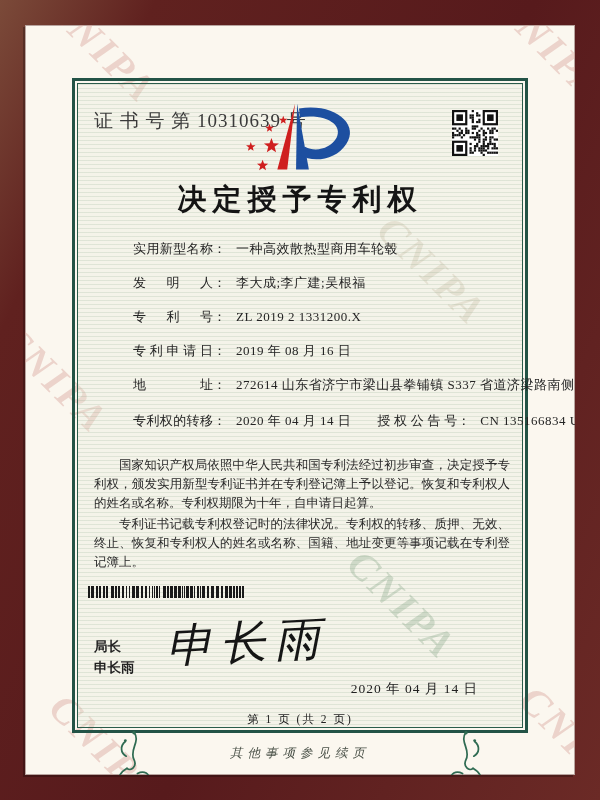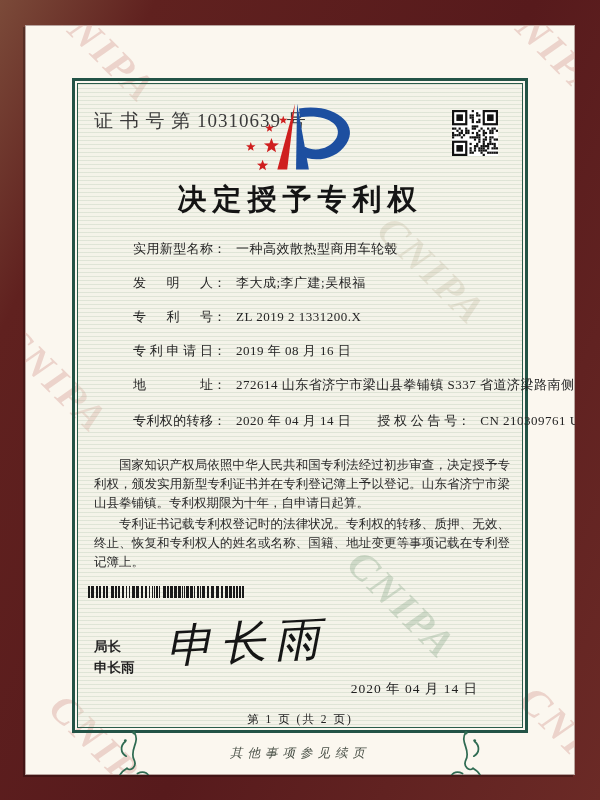--- a/index.html
+++ b/index.html
@@ -215,26 +215,26 @@
 
         <div class="fields" id="fields">
 
         <div class="field-row"><span class="f-label">实用新型名称</span><span class="f-colon">：</span><span class="f-value">一种高效散热型商用车轮毂</span></div>
             <div class="field-row"><span class="f-label">发明人</span><span class="f-colon">：</span><span class="f-value">李大成;李广建;吴根福</span></div>
             <div class="field-row"><span class="f-label">专利号</span><span class="f-colon">：</span><span class="f-value">ZL 2019 2 1331200.X</span></div>
             <div class="field-row"><span class="f-label">专利申请日</span><span class="f-colon">：</span><span class="f-value">2019 年 08 月 16 日</span></div>
             <div class="field-row"><span class="f-label">地址</span><span class="f-colon">：</span><span class="f-value">272614 山东省济宁市梁山县拳铺镇 S337 省道济梁路南侧</span></div>
             <div class="field-row grant-row">
               <span><span class="f-label">专利权的转移</span><span class="f-colon">：</span><span class="f-value">2020 年 04 月 14 日</span></span>
-              <span class="grant-group2"><span class="f-label">授权公告号</span><span class="f-colon">：</span><span class="f-value">CN 210309761 U</span></span>
+              <span class="grant-group2"><span class="f-label">授权公告号</span><span class="f-colon">：</span><span class="f-value">CN 135166834 U</span></span>
             </div>
           </div>
 
         <div class="paras">
-          <p>国家知识产权局依照中华人民共和国专利法经过初步审查，决定授予专利权，颁发实用新型专利证书并在专利登记簿上予以登记。山东省济宁市梁山县拳铺镇。专利权期限为十年，自申请日起算。</p>
+          <p>国家知识产权局依照中华人民共和国专利法经过初步审查，决定授予专利权，颁发实用新型专利证书并在专利登记簿上予以登记。恢复和专利权人的姓名或名称。专利权期限为十年，自申请日起算。</p>
           <p>专利证书记载专利权登记时的法律状况。专利权的转移、质押、无效、终止、恢复和专利权人的姓名或名称、国籍、地址变更等事项记载在专利登记簿上。</p>
         </div>
 
         <svg class="barcode" id="barcode" viewBox="0 0 158 12" preserveAspectRatio="none">
             <rect x="0" y="0" width="2" height="12" fill="#1a1a1a"></rect>
             <rect x="3" y="0" width="3" height="12" fill="#1a1a1a"></rect>
             <rect x="8" y="0" width="2" height="12" fill="#1a1a1a"></rect>
             <rect x="11" y="0" width="2" height="12" fill="#1a1a1a"></rect>
             <rect x="15" y="0" width="2" height="12" fill="#1a1a1a"></rect>
             <rect x="18" y="0" width="2" height="12" fill="#1a1a1a"></rect>

